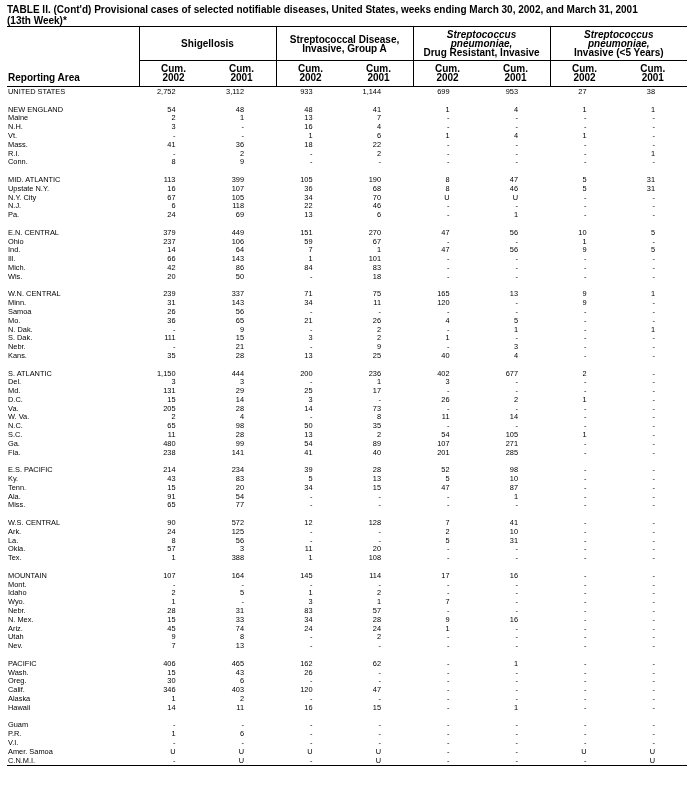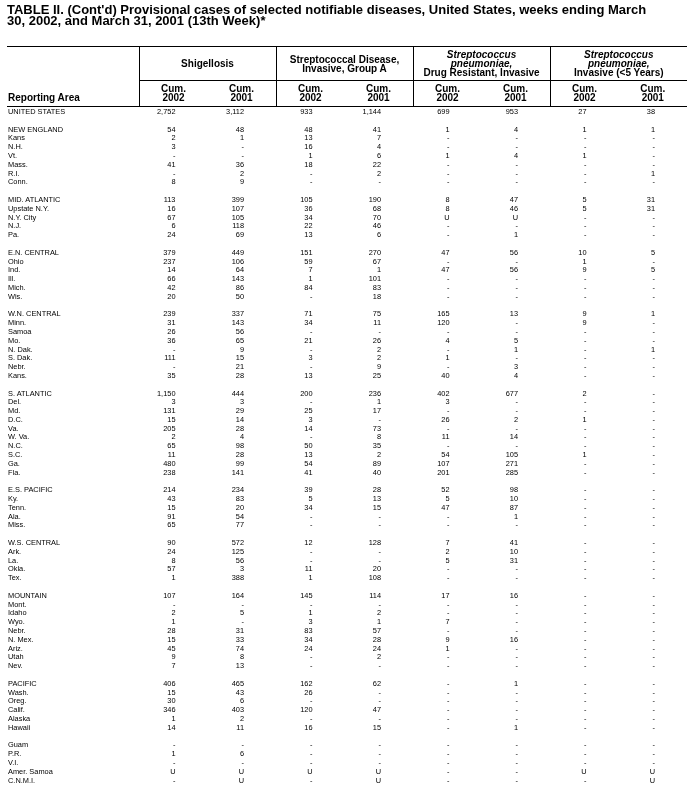--- a/index.html
+++ b/index.html
@@ -6,25 +6,25 @@
   html, body { margin: 0; padding: 0; background: #ffffff; }
   .page {
     width: 694px;
     height: 785px;
     padding: 5px 7px 0 7px;
     font-family: "Liberation Sans", sans-serif;
     color: #000;
     overflow: hidden;
   }
   .title {
-    font-size: 13px;
+    font-size: 10px;
     font-weight: bold;
     line-height: 10.5px;
     max-width: 650px;
-    margin-bottom: 20px;
+    margin-bottom: 0;
   }
   table.report {
     border-collapse: collapse;
     table-layout: fixed;
     width: 680px;
     border-top: 1.2px solid #000;
     border-bottom: 1px solid #000;
   }
   col.c-area { width: 132px; }
   col.c-num  { width: 68.5px; }
@@ -169,21 +169,21 @@
           <td class="num">54</td>
           <td class="num">48</td>
           <td class="num">48</td>
           <td class="num">41</td>
           <td class="num">1</td>
           <td class="num">4</td>
           <td class="num">1</td>
           <td class="num">1</td>
         </tr>
         <tr>
-          <td class="area">Kans</td>
+          <td class="area">Maine</td>
           <td class="num">2</td>
           <td class="num">1</td>
           <td class="num">13</td>
           <td class="num">7</td>
           <td class="num">-</td>
           <td class="num">-</td>
           <td class="num">-</td>
           <td class="num">-</td>
         </tr>
         <tr>

